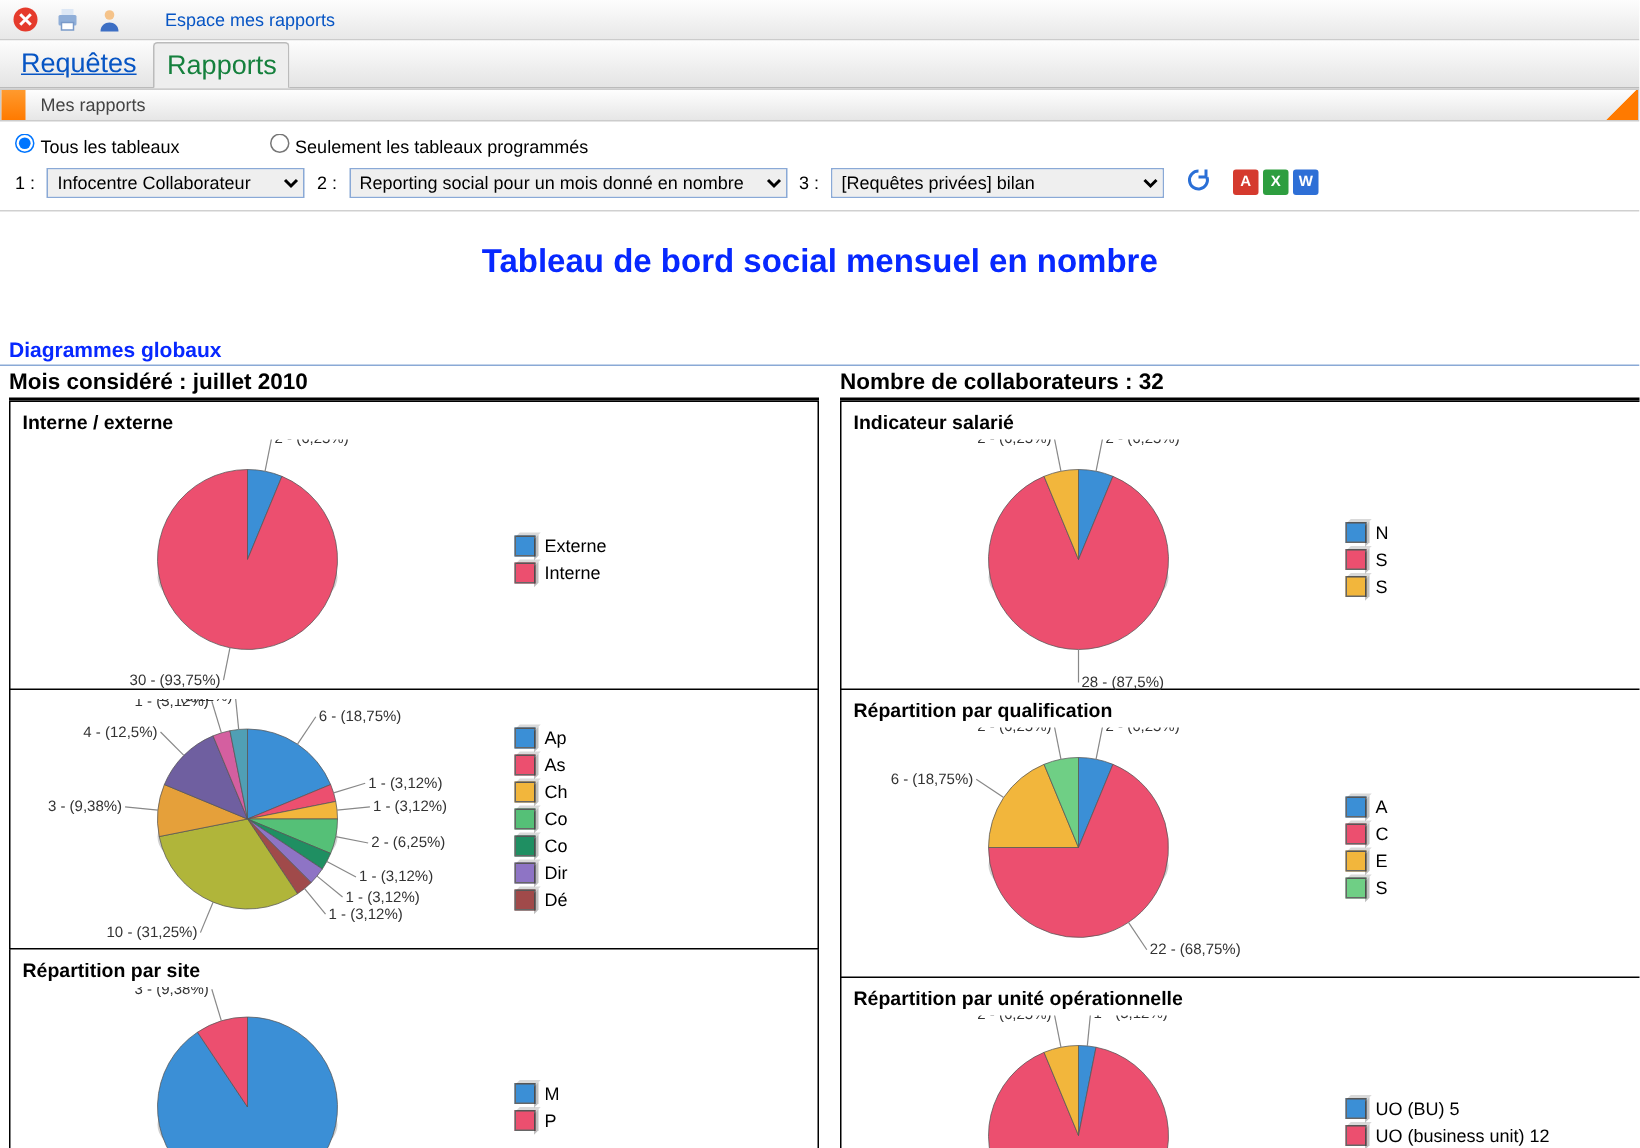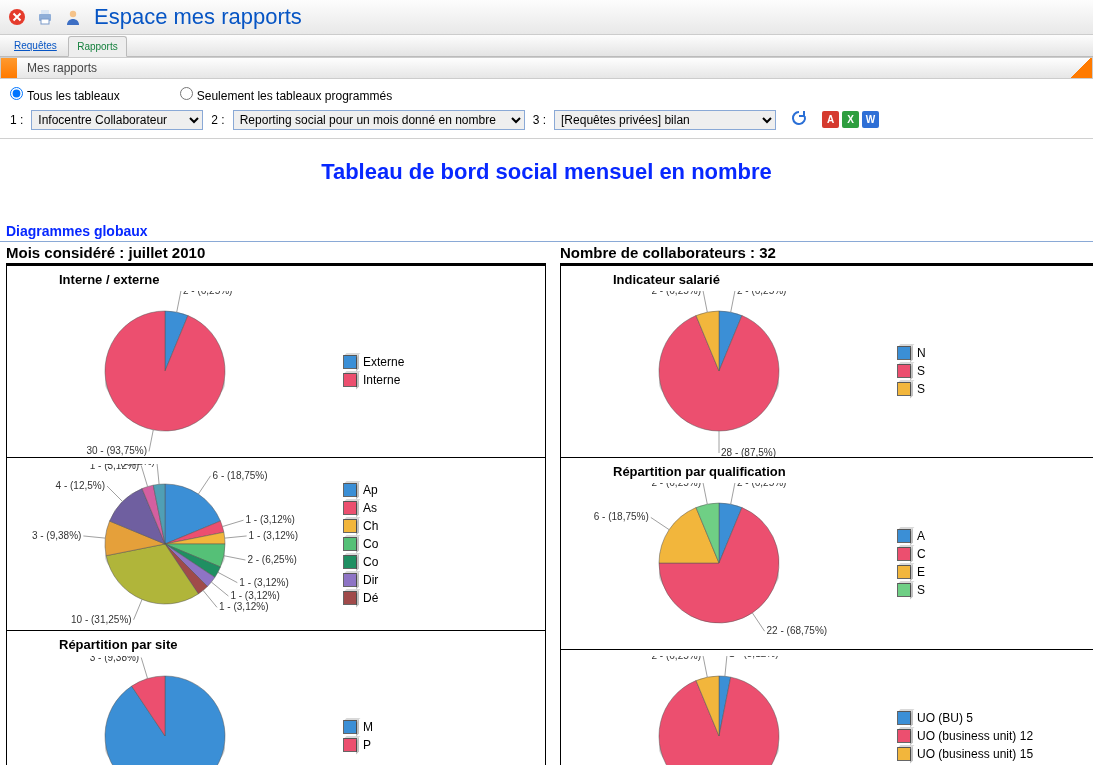--- a/index.html
+++ b/index.html
@@ -1,42 +1,42 @@
 <!DOCTYPE html>
 <html><head>
 <meta charset="utf-8">
 <style>
   * { box-sizing: border-box; margin: 0; padding: 0; }
   body { font-family: Arial, Helvetica, sans-serif; font-size: 12px; background: #fff; color: #000; width: 1093px; }
   .toolbar { background: linear-gradient(#fdfdfd,#e8e8e8); border-bottom: 1px solid #ccc; padding: 4px 8px; display: flex; align-items: center; gap: 10px; }
   .toolbar .ico { display:inline-block; width:18px; height:18px; }
-  .toolbar-title { color: #0755c4; font-size: 22px; font-weight: normal; margin-left: 2px;}
+  .toolbar-title { color: #0755c4; font-size: 12px; font-weight: normal; margin-left: 18px;}
   .tabs { background: linear-gradient(#fdfdfd,#e4e4e4); border-bottom: 1px solid #bbb; padding: 0 6px; }
-  .tabs a { display:inline-block; padding: 4px 8px; font-size:10px; text-decoration: underline; color:#0755c4; }
+  .tabs a { display:inline-block; padding: 4px 8px; font-size:18px; text-decoration: underline; color:#0755c4; }
   .tabs a.active { background:#eee; color:#15803d; text-decoration:none; border:1px solid #bbb; border-bottom:1px solid #eee; position:relative; top:1px; border-radius:3px 3px 0 0;}
   .panel-head { background: linear-gradient(#fefefe,#e6e6e6); border:1px solid #ccc; padding:3px 6px; position:relative; }
   .panel-head .orange-tab { position:absolute; left:0; top:0; width:16px; height:100%; background: linear-gradient(#ff9a2e,#ff7a00); }
   .panel-head .right-wedge { position:absolute; right:0; top:0; width:22px; height:100%; background: linear-gradient(135deg, transparent 49%, #ff7a00 50%); }
   .panel-head span { margin-left: 20px; color:#444; }
   .filters { padding: 8px 10px; border-bottom:1px solid #d0d0d0; }
   .filters .row1 { display:flex; gap: 60px; margin-bottom: 6px; align-items:center;}
   .filters .row2 { display:flex; gap: 8px; align-items:center;}
   .filters select { border:1px solid #8aa9d6; font-size:12px; padding:1px 2px; min-width:170px;}
   .sel-wrap { border:1px solid #8aa9d6; display:inline-block;}
   .sel-wrap select { border:none;}
   .export-icons { display:flex; gap:3px; margin-left:6px;}
   .sq { width:17px; height:17px; border-radius:2px; display:flex; align-items:center; justify-content:center; color:#fff; font-size:10px; font-weight:bold;}
   .main-title { text-align:center; color:#0728ff; font-weight:bold; font-size:22px; padding: 20px 0 24px;}
   .section-h { color:#0728ff; font-weight:bold; font-size:14px; padding:2px 6px; border-bottom:1px solid #8aa9d6;margin-top:12px;}
   .cols { display:flex; gap: 14px; padding: 0 6px;}
   .col { flex:0 0 540px;}
   .col-head { font-weight:bold; font-size:15px; border-bottom:2px solid #000; padding:2px 0;}
   .cell { border:1px solid #000; padding:6px 8px; margin:0; }
   .cell + .cell { border-top:none;}
-  .cell-title { font-weight:bold; font-size:13px; margin-bottom:4px;margin-left:44px;}
+  .cell-title { font-weight:bold; font-size:13px; margin-bottom:4px;}
   .chartbox { display:flex; }
   .pie-area { flex:0 0 300px; position:relative; height:160px;}
   .legend { flex:1; font-size:12px; display:flex; flex-direction:column; justify-content:center; gap:4px; padding-left:8px;}
   .legend .row { display:flex; align-items:center; gap:6px;}
   .cube { width:14px; height:14px; border:1px solid #666; display:inline-block; position:relative;}
   .cube::after { content:""; position:absolute; right:-3px; top:-3px; width:14px; height:3px; background:rgba(0,0,0,.15); transform:skewX(-45deg);}
   .cube::before { content:""; position:absolute; right:-3px; top:0; width:3px; height:14px; background:rgba(0,0,0,.25); transform:skewY(-45deg);}
   svg.pie { display:block;}
   input[type=radio]{ margin-right:4px;}
 </style>
@@ -307,20 +307,21 @@
               <span>E</span>
             </div>
             <div class="row">
               <span class="cube" style="background:#6fcf85"></span>
               <span>S</span>
             </div>
           </div>
     </div>
       </div>
     <div id="cell-5" class="cell">
+    <div class="cell-title">Répartition par unité opérationnelle</div>
     <div class="chartbox">
       <div class="pie-area">
         <svg class="pie" viewBox="0 0 320 170" width="320" height="170">
               <ellipse cx="150" cy="92" rx="60" ry="27" fill="rgba(0,0,0,0.18)"></ellipse>
               <path d="M 150 80 L 150 20 A 60 60 0 0 1 161.7054193209677 21.152883175806174 Z" fill="#3b8fd6" stroke="#555" stroke-width="0.5"></path>
               <path d="M 150 80 L 161.7054193209677 21.152883175806174 A 60 60 0 1 1 127.03899405809463 24.567228049322786 Z" fill="#ec4f6f" stroke="#555" stroke-width="0.5"></path>
               <path d="M 150 80 L 127.03899405809463 24.567228049322786 A 60 60 0 0 1 150 20 Z" fill="#f2b63c" stroke="#555" stroke-width="0.5"></path>
               <line x1="155.88102841977363" y1="20.28891639966818" x2="158.03740550702398" y2="-1.6051475871201433" stroke="#888" stroke-width="0.8"></line>
               <text x="160.03740550702398" y="1.3948524128798567" font-size="10" fill="#333" text-anchor="start">1 - (3,12%)</text>
               <line x1="155.88102841977363" y1="139.71108360033182" x2="158.03740550702398" y2="161.60514758712014" stroke="#888" stroke-width="0.8"></line>

